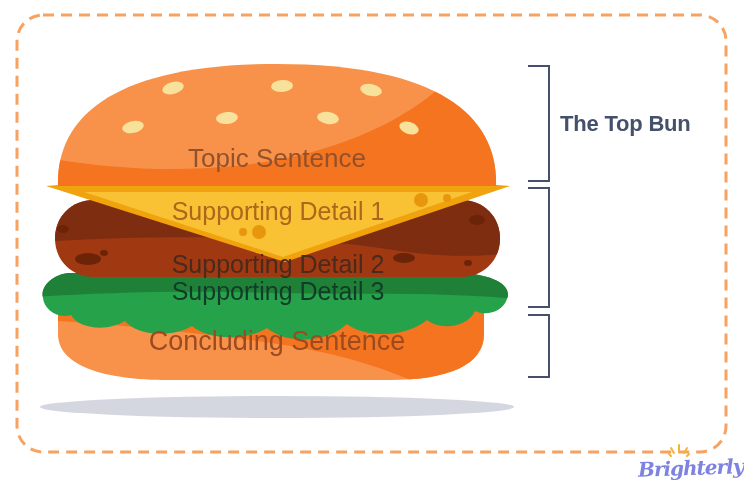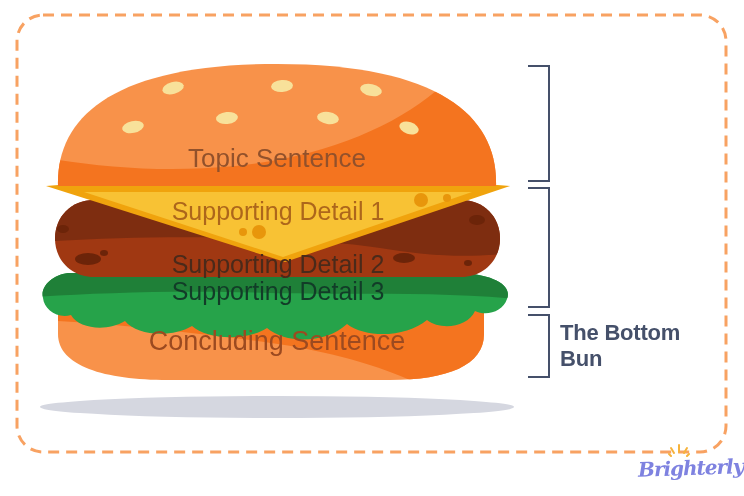--- a/index.html
+++ b/index.html
@@ -102,21 +102,21 @@
     <text class="blabel" x="278" y="300" font-size="25" text-anchor="middle" fill="#123C28">Supporting Detail 3</text>
     <text class="blabel" x="277" y="350" font-size="27" text-anchor="middle" fill="#9C4A20">Concluding Sentence</text>
 
     <g stroke="#45506A" stroke-width="2" fill="none">
       <path d="M528,66 H549 V181 H528"></path>
       <path d="M528,188 H549 V307 H528"></path>
       <path d="M528,315 H549 V377 H528"></path>
     </g>
   </svg>
 
-  <div class="note note-bottom">The Bottom Bun</div>
+  <div class="note note-top">The Top Bun</div>
 
   <svg class="logo-spark" width="22" height="13" viewBox="0 0 22 13">
     <g stroke="#F6B33C" stroke-width="2" stroke-linecap="round">
       <line x1="11" y1="8" x2="11" y2="1"></line>
       <line x1="6" y1="9" x2="3" y2="4"></line>
       <line x1="16" y1="9" x2="19" y2="4"></line>
       <line x1="3" y1="12" x2="1" y2="10"></line>
       <line x1="19" y1="12" x2="21" y2="10"></line>
     </g>
   </svg>

